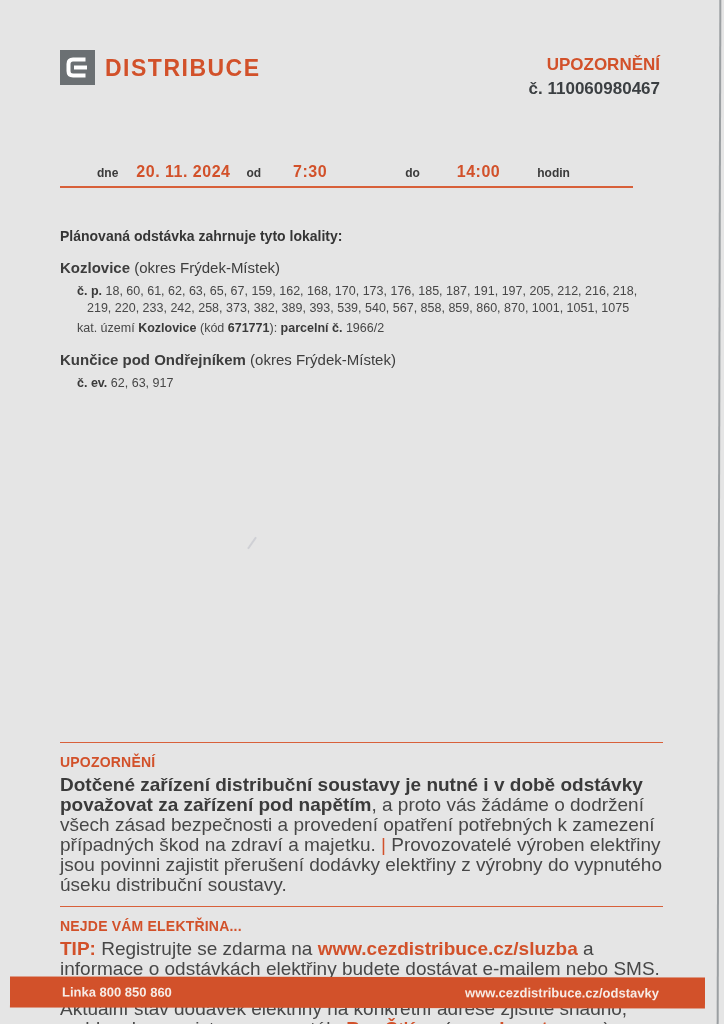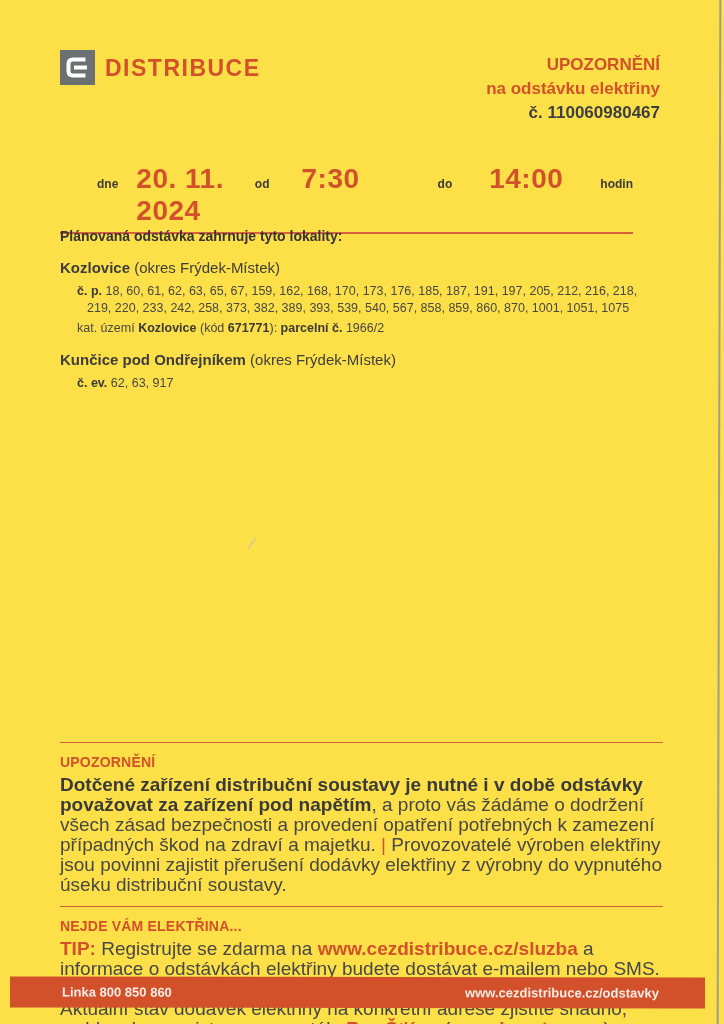--- a/index.html
+++ b/index.html
@@ -5,42 +5,42 @@
   :root{
     --orange:#d2512a;
     --orange-line:#d8603a;
     --dark:#3b3f42;
     --body:#474747;
     --logo-gray:#6b7073;
   }
   *{margin:0;padding:0;box-sizing:border-box;}
   html,body{background:#fff;}
   body{font-family:"Liberation Sans","DejaVu Sans",sans-serif;color:var(--body);}
-  .page{position:relative;width:724px;height:1024px;background:#fde047;overflow:hidden;}
+  .page{position:relative;width:724px;height:1024px;background:#e5e5e5;overflow:hidden;}
 
   
   .page-edge{position:absolute;top:0;bottom:0;right:4px;width:2px;background:#8e9396;opacity:.85;transform:rotate(.15deg);}
 
   
   .artifact{position:absolute;left:245px;top:542px;width:14px;height:2px;background:#b9bcc6;opacity:.5;transform:rotate(-55deg);}
 
   
   .top{position:absolute;left:60px;right:64px;top:50px;display:flex;justify-content:space-between;align-items:flex-start;}
   .brand{display:flex;align-items:center;gap:10px;}
   .logo-box{width:35px;height:35px;background:var(--logo-gray);display:flex;align-items:center;justify-content:center;}
   .wordmark{color:var(--orange);font-weight:700;font-size:23px;letter-spacing:1.5px;padding-top:2px;}
   .notice{text-align:right;line-height:24px;padding-top:3px;}
   .notice-l{color:var(--orange);font-weight:700;font-size:17px;}
   .notice-num{color:var(--dark);font-weight:700;font-size:17px;}
 
   
   .schedule{position:absolute;left:60px;top:163px;width:573px;}
   .sched-row{display:flex;align-items:baseline;padding-left:37px;}
   .lbl{font-size:12px;font-weight:700;color:#3a3a3a;}
-  .big{font-size:28px;font-weight:700;color:var(--orange);letter-spacing:.5px;}
+  .big{font-size:16px;font-weight:700;color:var(--orange);letter-spacing:.5px;}
   .m-date{margin-left:18px;} .m-od{margin-left:16px;} .m-from{margin-left:32px;}
   .m-do{margin-left:78px;} .m-to{margin-left:37px;} .m-hodin{margin-left:37px;}
   .sched-rule{margin-top:5px;border:0;border-top:2px solid var(--orange-line);}
 
   
   .localities{position:absolute;left:60px;right:62px;top:228px;}
   .loc-heading{font-size:14px;font-weight:700;color:#353535;}
   .loc{margin-top:15px;}
   .loc + .loc{margin-top:14px;}
   .loc-name{font-size:15px;color:#3d3d3d;margin-bottom:7px;}
@@ -79,21 +79,20 @@
       <div class="logo-box">
         <svg width="35" height="35" viewBox="0 0 35 35">
           <path d="M25.5 9.5 H13 Q8.5 9.5 8.5 14 V21 Q8.5 25.5 13 25.5 H25.5" fill="none" stroke="#ffffff" stroke-width="4" stroke-linecap="butt"></path>
           <path d="M14 17.5 H27" fill="none" stroke="#ffffff" stroke-width="4"></path>
         </svg>
       </div>
       <div class="wordmark">DISTRIBUCE</div>
     </div>
     <div class="notice">
       <div class="notice-l">UPOZORNĚNÍ</div>
-      <div class="notice-l">na odstávku elektřiny</div>
       <div class="notice-num">č. 110060980467</div>
     </div>
   </header>
 
   <div class="schedule">
     <div class="sched-row">
       <span class="lbl">dne</span>
       <span class="big m-date">20. 11. 2024</span>
       <span class="lbl m-od">od</span>
       <span class="big m-from">7:30</span>

